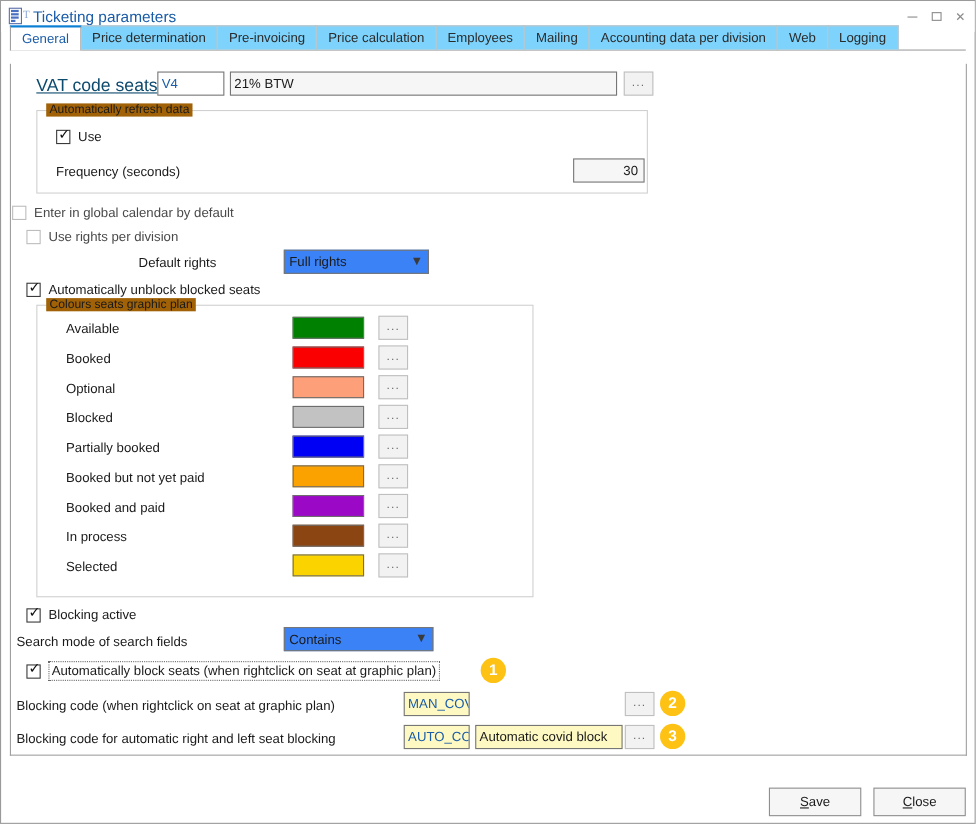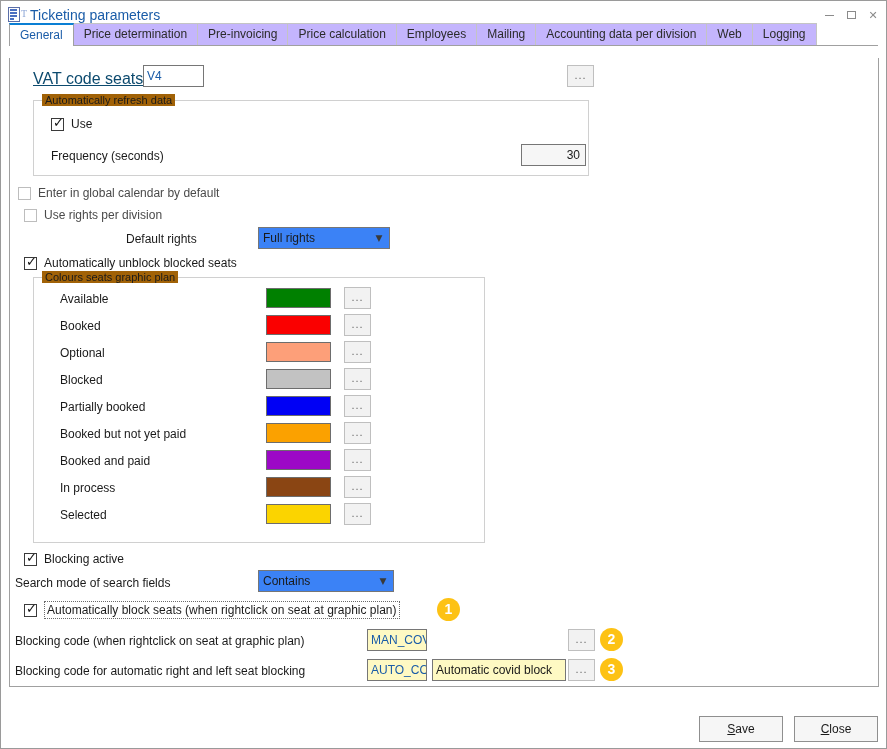--- a/index.html
+++ b/index.html
@@ -103,21 +103,21 @@
     box-sizing: border-box;
   }
   .tab {
     height: 22px;
     line-height: 21px;
     padding: 0 10px;
     margin-right: -1px;
     box-sizing: border-box;
     border: 1px solid #c4c4c4;
     border-bottom: none;
-    background: #c4b5fd;
+    background: #7dd3fc;
     color: #2b2b2b;
     font-size: 12px;
     white-space: nowrap;
     position: relative;
   }
   .tab.active {
     background: #ffffff;
     border-color: #a0a0a0;
     border-top: 2px solid #0a7fd4;
     color: #1a5ca8;
@@ -319,37 +319,38 @@
     <div class="tab">Accounting data per division</div>
     <div class="tab">Web</div>
     <div class="tab">Logging</div>
   </div>
 
   <div class="pagebox">
     <div class="content">
 
       <div class="abs req-label" style="left:23px; top:12px;">VAT code seats</div>
       <div class="abs txt code" style="left:133px; top:7px; width:61px;">V4</div>
+      <div class="abs txt" style="left:199px; top:7px; width:352px;">21% BTW</div>
       <div class="abs dots" style="left:557px; top:7px;">...</div>
 
       <div class="group" style="left:23px; top:42px; width:556px; height:76px;">
         <div class="gtitle">Automatically refresh data</div>
 
         <div class="cbrow abs" style="left:17px; top:16px;">
           <span class="cbox">
               <span class="tick">✓</span>
             </span>
           <span class="lbl">Use</span>
         </div>
 
         <div class="abs lbl" style="left:17px; top:48px;">Frequency (seconds)</div>
         <div class="abs txt num" style="left:487px; top:43px; width:65px;">30</div>
       </div>
 
-      <div class="cbrow abs" style="left:8px; top:128px;">
+      <div class="cbrow abs" style="left:1px; top:128px;">
         <span class="cbox dis"></span>
         <span class="lbl lbl-dis">Enter in global calendar by default</span>
       </div>
 
       <div class="cbrow abs" style="left:14px; top:150px;">
         <span class="cbox dis"></span>
         <span class="lbl lbl-dis">Use rights per division</span>
       </div>
 
       <div class="abs lbl" style="left:116px; top:174px;">Default rights</div>

